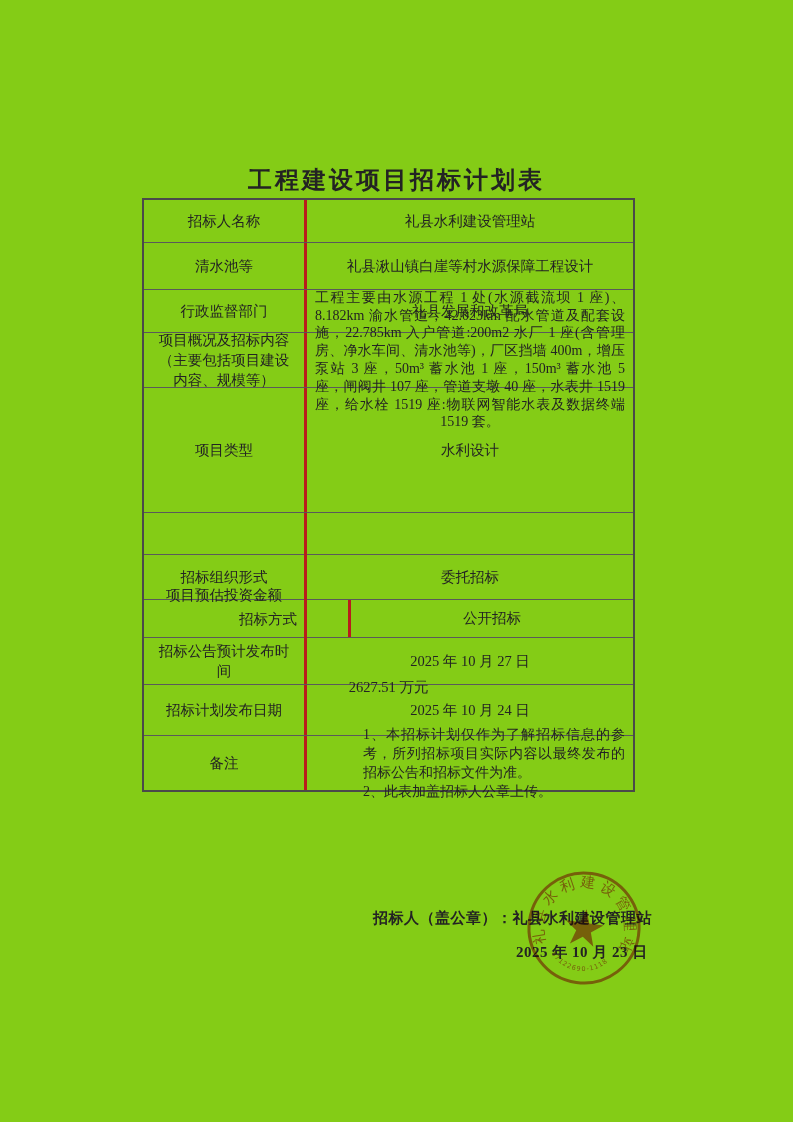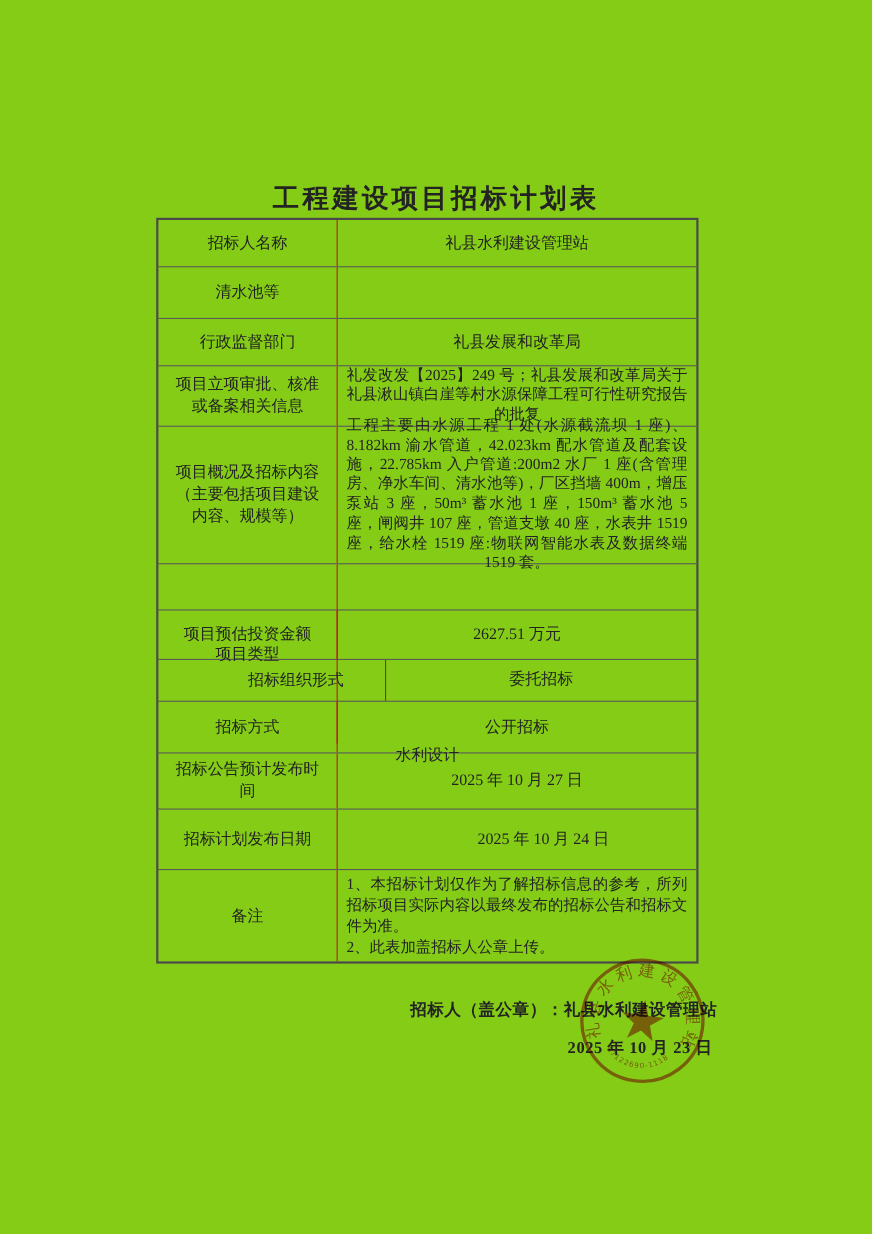--- a/index.html
+++ b/index.html
@@ -38,21 +38,21 @@
   .t-row:nth-child(6){height:42px;flex-direction:column;}
   .t-row:nth-child(7){height:45px;}
   .t-row:nth-child(8){height:38px;padding-left:44px;}
   .t-row:nth-child(9){height:47px;}
   .t-row:nth-child(10){height:51px;}
   .t-row:nth-child(11){height:55px;gap:48px;}
   .t-row:nth-child(12){height:84px;}
   .cell-label{
     width:163px;
     flex:0 0 163px;
-    border-right:1px solid #b91c1c;
+    border-right:3px solid #b91c1c;
     display:flex;align-items:center;justify-content:center;
     text-align:center;
     padding:2px 10px;
     box-sizing:border-box;
     font-size:14.5px;
     line-height:20px;
   }
   .cell-value{
     flex:1;
     display:flex;align-items:center;justify-content:center;
@@ -116,35 +116,32 @@
 
     <div class="t-row">
       <div class="cell-label">招标人名称</div>
       <div class="cell-value">
           <span class="fill">礼县水利建设管理站</span>
         </div>
     </div>
 
     <div class="t-row">
       <div class="cell-label">清水池等</div>
+      <div class="cell-value">
+          <span class="fill">礼县湫山镇白崖等村水源保障工程设计</span>
+        </div>
     </div>
 
     <div class="t-row">
       <div class="cell-label">行政监督部门</div>
       <div class="cell-value">
           <span class="fill">礼县发展和改革局</span>
         </div>
     </div>
 
-    <div class="t-row">
-      <div class="cell-label">项目立项审批、核准或备案相关信息</div>
-      <div class="cell-value just">
-          <span class="fill">礼发改发【2025】249 号；礼县发展和改革局关于礼县湫山镇白崖等村水源保障工程可行性研究报告的批复</span>
-        </div>
-    </div>
 
     <div class="t-row">
       <div class="cell-label">项目概况及招标内容（主要包括项目建设内容、规模等）</div>
       <div class="cell-value just dense">
           <span class="fill">工程主要由水源工程 1 处(水源截流坝 1 座)、8.182km 渝水管道，42.023km 配水管道及配套设施，22.785km 入户管道:200m2 水厂 1 座(含管理房、净水车间、清水池等)，厂区挡墙 400m，增压泵站 3 座，50m³ 蓄水池 1 座，150m³ 蓄水池 5 座，闸阀井 107 座，管道支墩 40 座，水表井 1519 座，给水栓 1519 座:物联网智能水表及数据终端 1519 套。</span>
         </div>
     </div>
 
     <div class="t-row">
       <div class="cell-label">项目类型</div>

